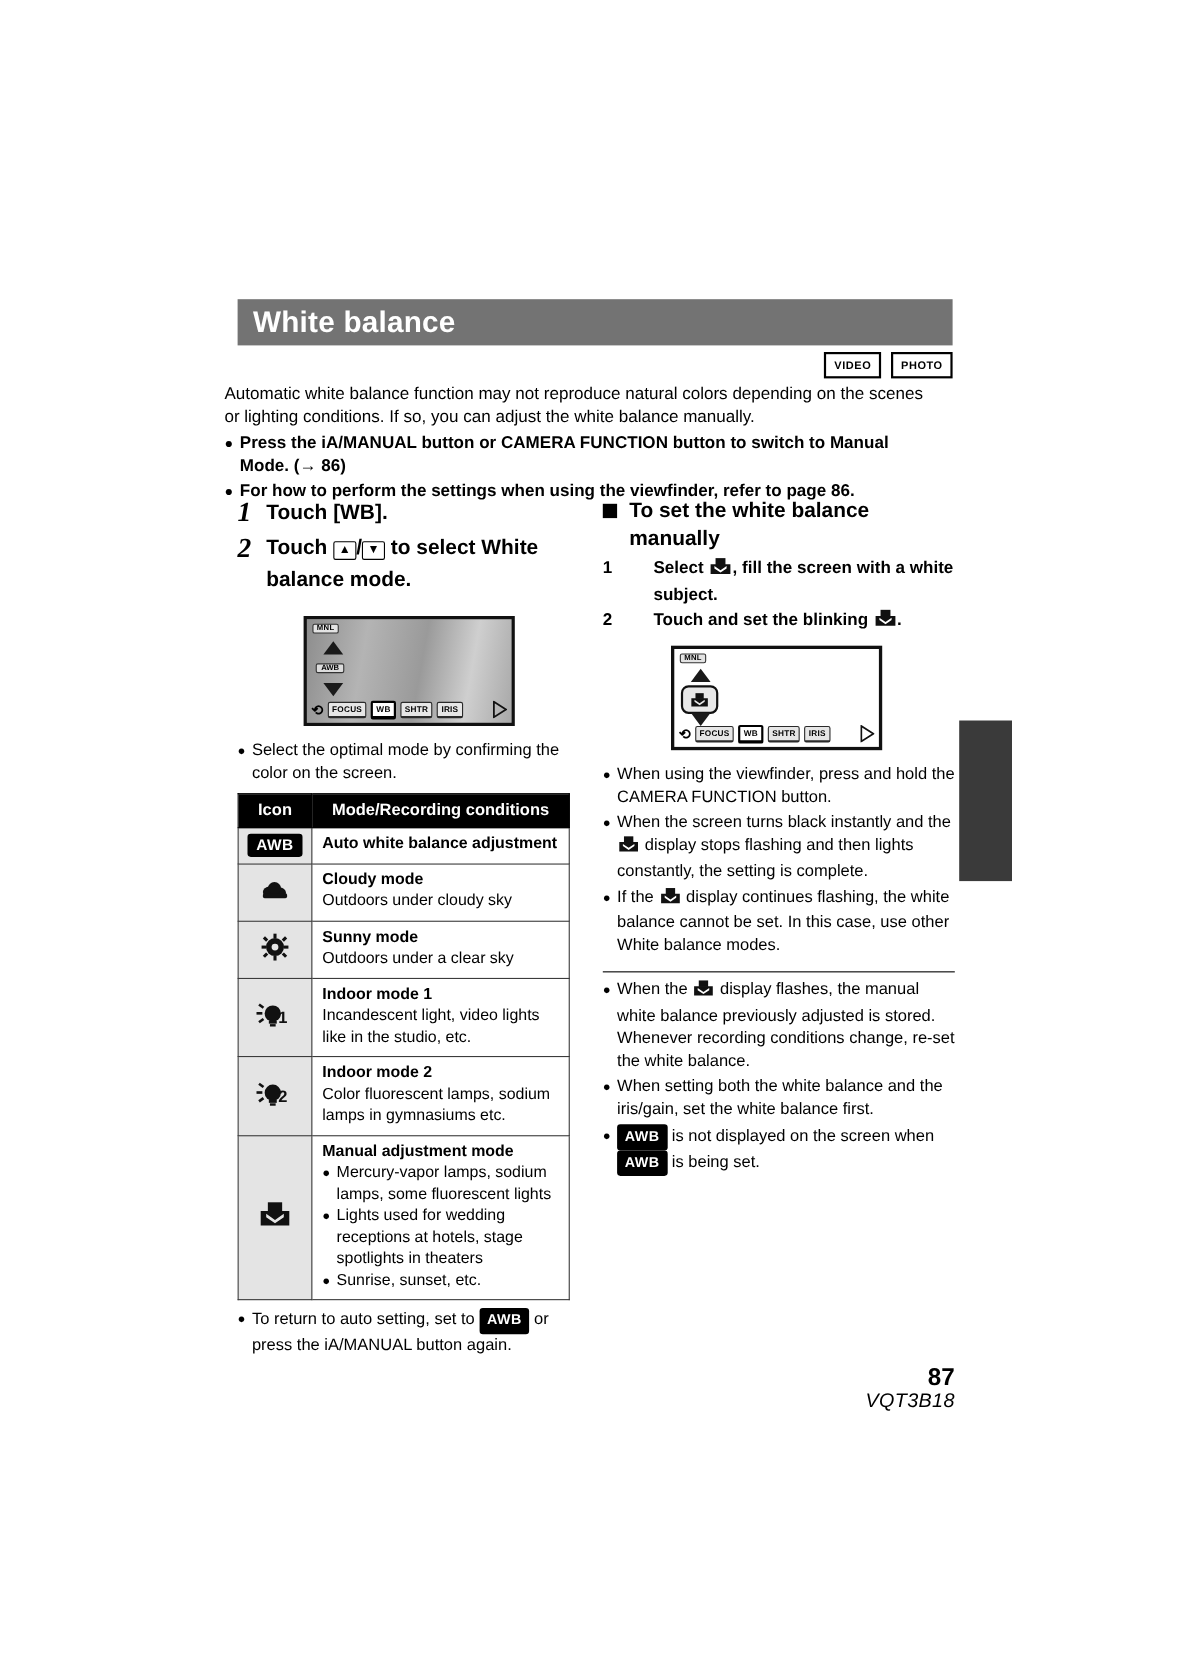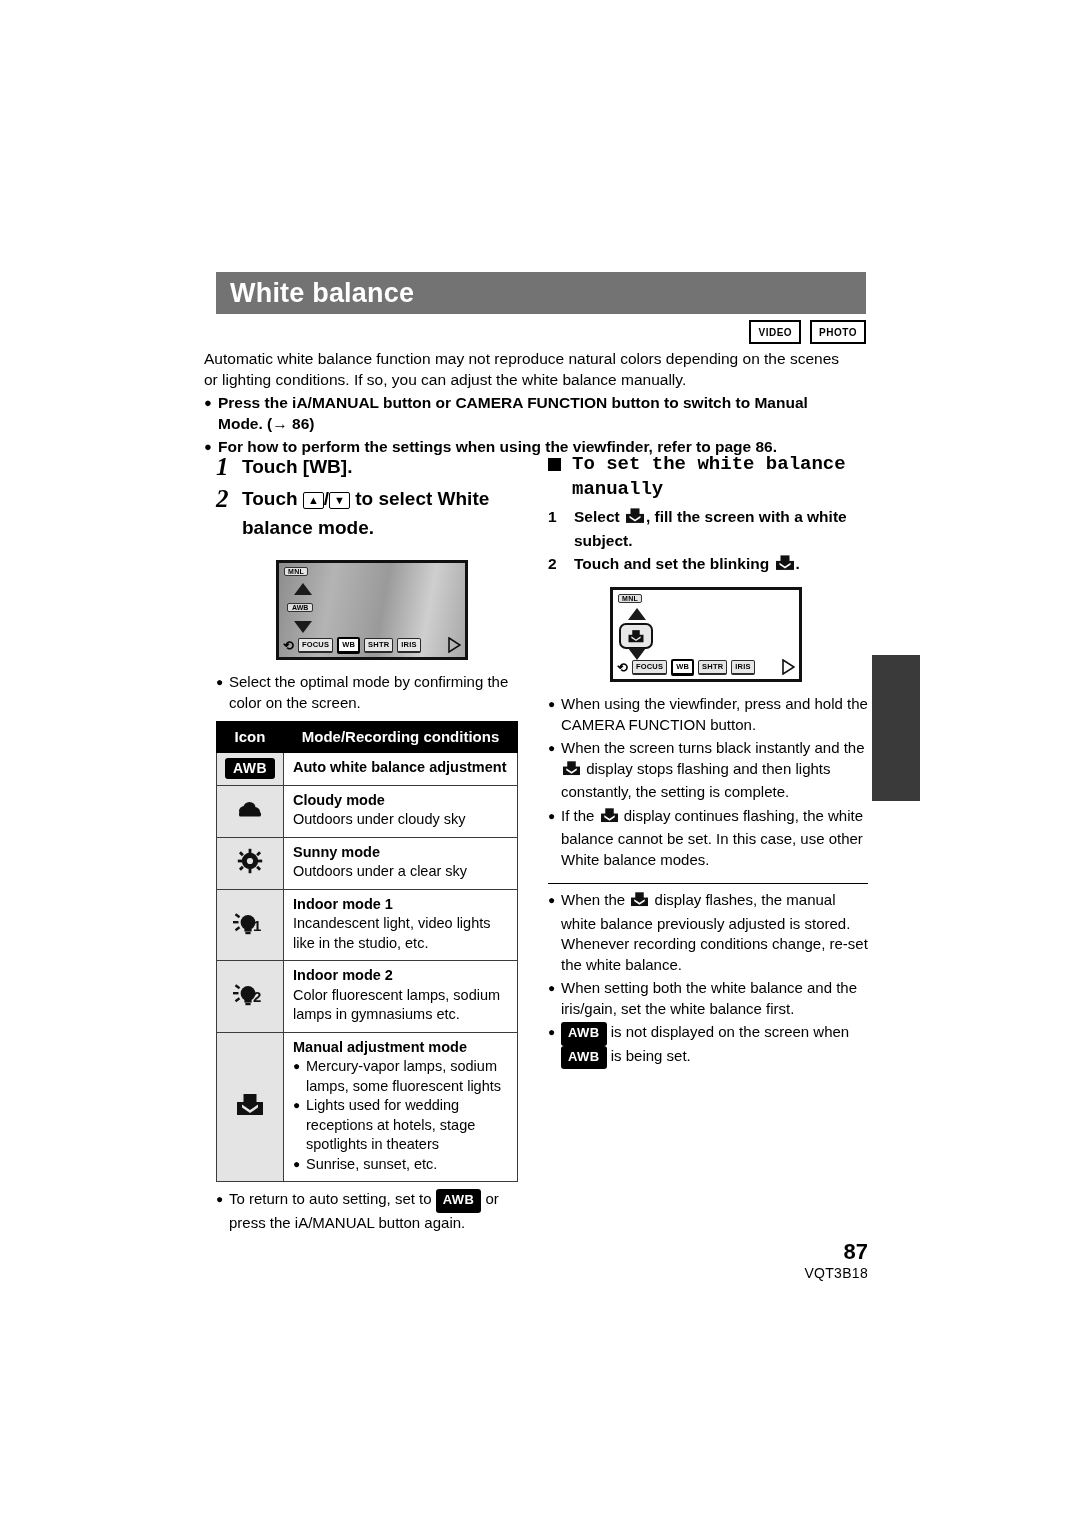--- a/index.html
+++ b/index.html
@@ -120,33 +120,33 @@
     display:inline-block;background:#000;color:#fff;font-weight:bold;
     font-size:14px;padding:2px 8px 3px;border-radius:3px;letter-spacing:.4px;
   }
   .ul{list-style:none;margin:0;padding:0;}
   .ul li{display:flex;}
   .ul li .d{width:13px;flex:none;font-size:12px;}
   .ul li .v{flex:1;}
   .icg{display:inline-block;}
 
   
-  .subhead{display:flex;align-items:flex-start;margin-bottom:4px;font-family:Liberation Mono, monospace;}
+  .subhead{display:flex;align-items:flex-start;margin-bottom:4px;}
   .sq{width:13px;height:13px;background:#000;margin:6px 11px 0 0;flex:none;}
   .subhead .h{font-size:19px;font-weight:bold;line-height:25px;}
   .nstep{display:flex;font-size:15.5px;font-weight:bold;line-height:21px;margin-top:2px;}
   .nstep .nn{width:26px;flex:none;}
-  .nstep .nt{flex:1;}
+  .nstep .nt{flex:1;margin-left:20px;}
   .hr{border-top:1.6px solid #000;margin:13px 0 6px;}
 
   
   .edge-tab{position:absolute;left:872px;top:655px;width:48px;height:146px;background:#3a3a3a;}
   .folio{position:absolute;left:700px;top:1240px;width:168px;text-align:right;}
   .folio .pn{font-size:22px;font-weight:bold;line-height:24px;}
-  .folio .code{font-size:14px;line-height:18px;letter-spacing:.3px;}
+  .folio .code{font-size:18px;line-height:18px;letter-spacing:.3px;font-style:italic;}
   .inline-icon{display:inline-block;vertical-align:-3px;}
 </style>
 </head>
 <body>
 
 <div class="page">
 
   <div class="title-bar">
     <div class="t">White balance</div>
   </div>

